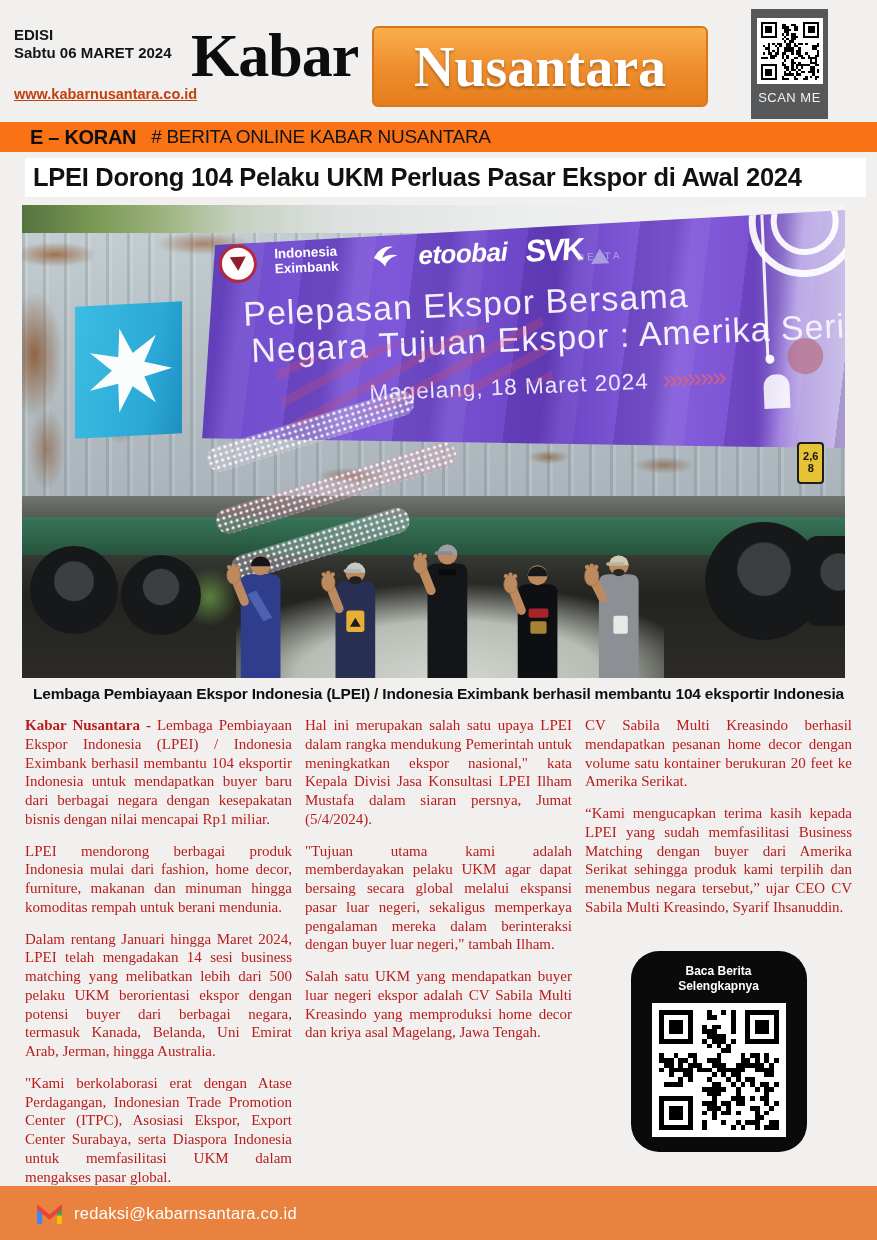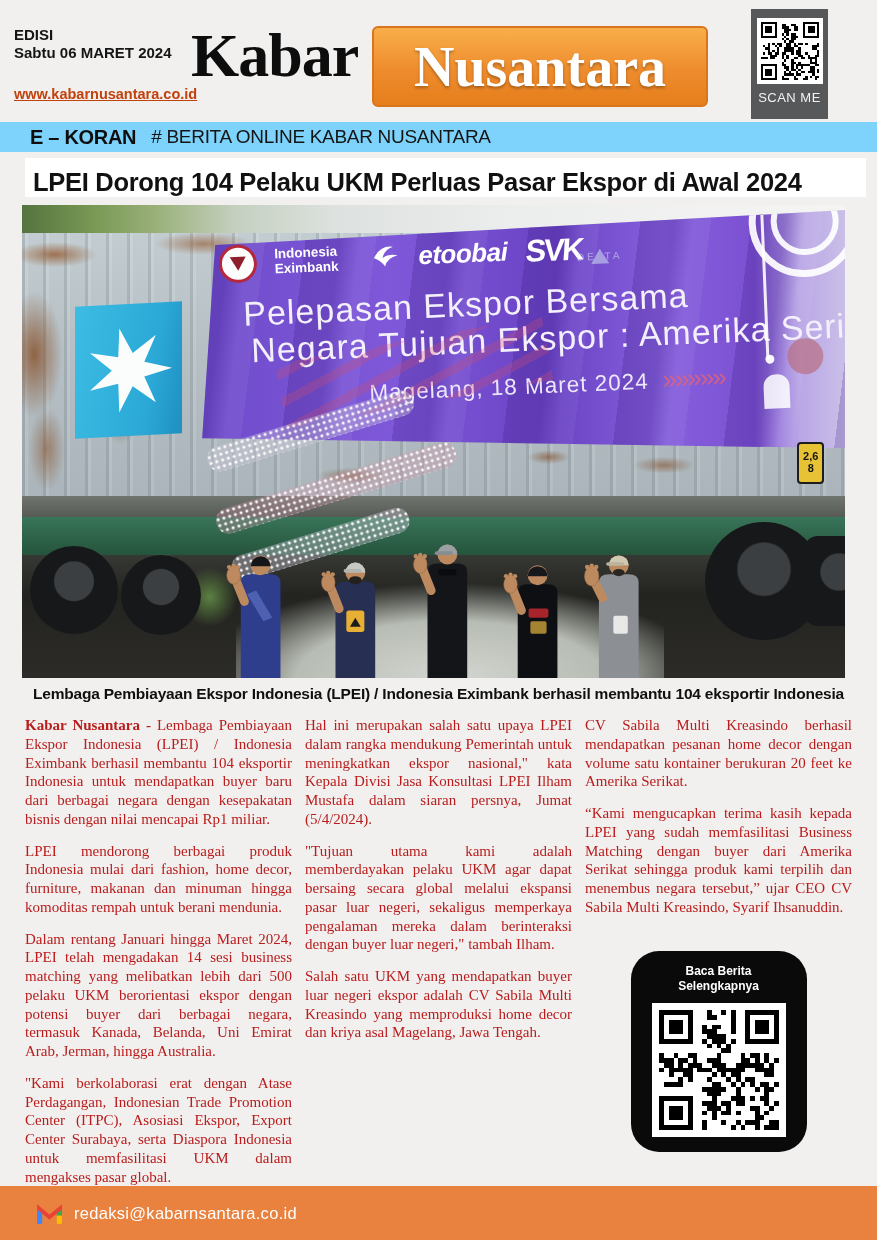--- a/index.html
+++ b/index.html
@@ -15,26 +15,26 @@
             background:linear-gradient(#f9ae4b,#ee8c2d 55%,#e67e1c);border:2px solid #d9761b;box-sizing:border-box;
             display:flex;align-items:center;justify-content:center;}
   .logo-orange{font-family:"Liberation Serif",serif;font-weight:bold;font-size:56px;color:#fff;
                text-shadow:0 2px 3px rgba(0,0,0,.3);letter-spacing:0px;}
   .scanbox{left:751px;top:9px;width:77px;height:110px;background:#57585a;display:flex;flex-direction:column;align-items:center;}
   .scanbox .qr{width:66px;height:66px;margin-top:9px;}
   .scan-label{color:#f2f2f2;font-size:13px;margin-top:6px;letter-spacing:.5px;}
   .qr svg{width:100%;height:100%;display:block;}
 
   
-  .ticker{left:0;top:122px;width:877px;height:30px;background:#7dd3fc;display:flex;align-items:center;padding-left:30px;box-sizing:border-box;gap:15px;}
+  .ticker{left:0;top:122px;width:877px;height:30px;background:#f97316;display:flex;align-items:center;padding-left:30px;box-sizing:border-box;gap:15px;}
   .ticker .t-left{font-size:20px;font-weight:bold;color:#0e0e0e;letter-spacing:-.3px;}
   .ticker .t-right{font-size:19px;font-weight:500;color:#141414;letter-spacing:-.3px;}
 
   
-  .headline{left:25px;top:158px;width:841px;height:39px;background:#fff;display:flex;align-items:flex-end;}
+  .headline{left:25px;top:158px;width:841px;height:39px;background:#fff;display:flex;align-items:center;}
   .headline span{font-size:25.5px;font-weight:bold;color:#111;padding-left:8px;letter-spacing:-.3px;}
 
   
   .photo{left:22px;top:205px;width:823px;height:473px;overflow:hidden;background:#b7c1c6;}
   .photo *{position:absolute;}
   .ph-top{left:0;top:0;width:100%;height:7.5%;
      background:linear-gradient(90deg,#55733f 0,#7a9a55 9%,#9db37e 17%,#c5d0c0 26%,#dde1df 38%,#eceeed 60%,#f4f4f3 100%);}
   .ph-wall{left:0;top:6%;width:100%;height:57%;
      background:
        repeating-linear-gradient(90deg, rgba(90,105,112,.20) 0 3px, rgba(255,255,255,.12) 3px 6px, transparent 6px 21px),

